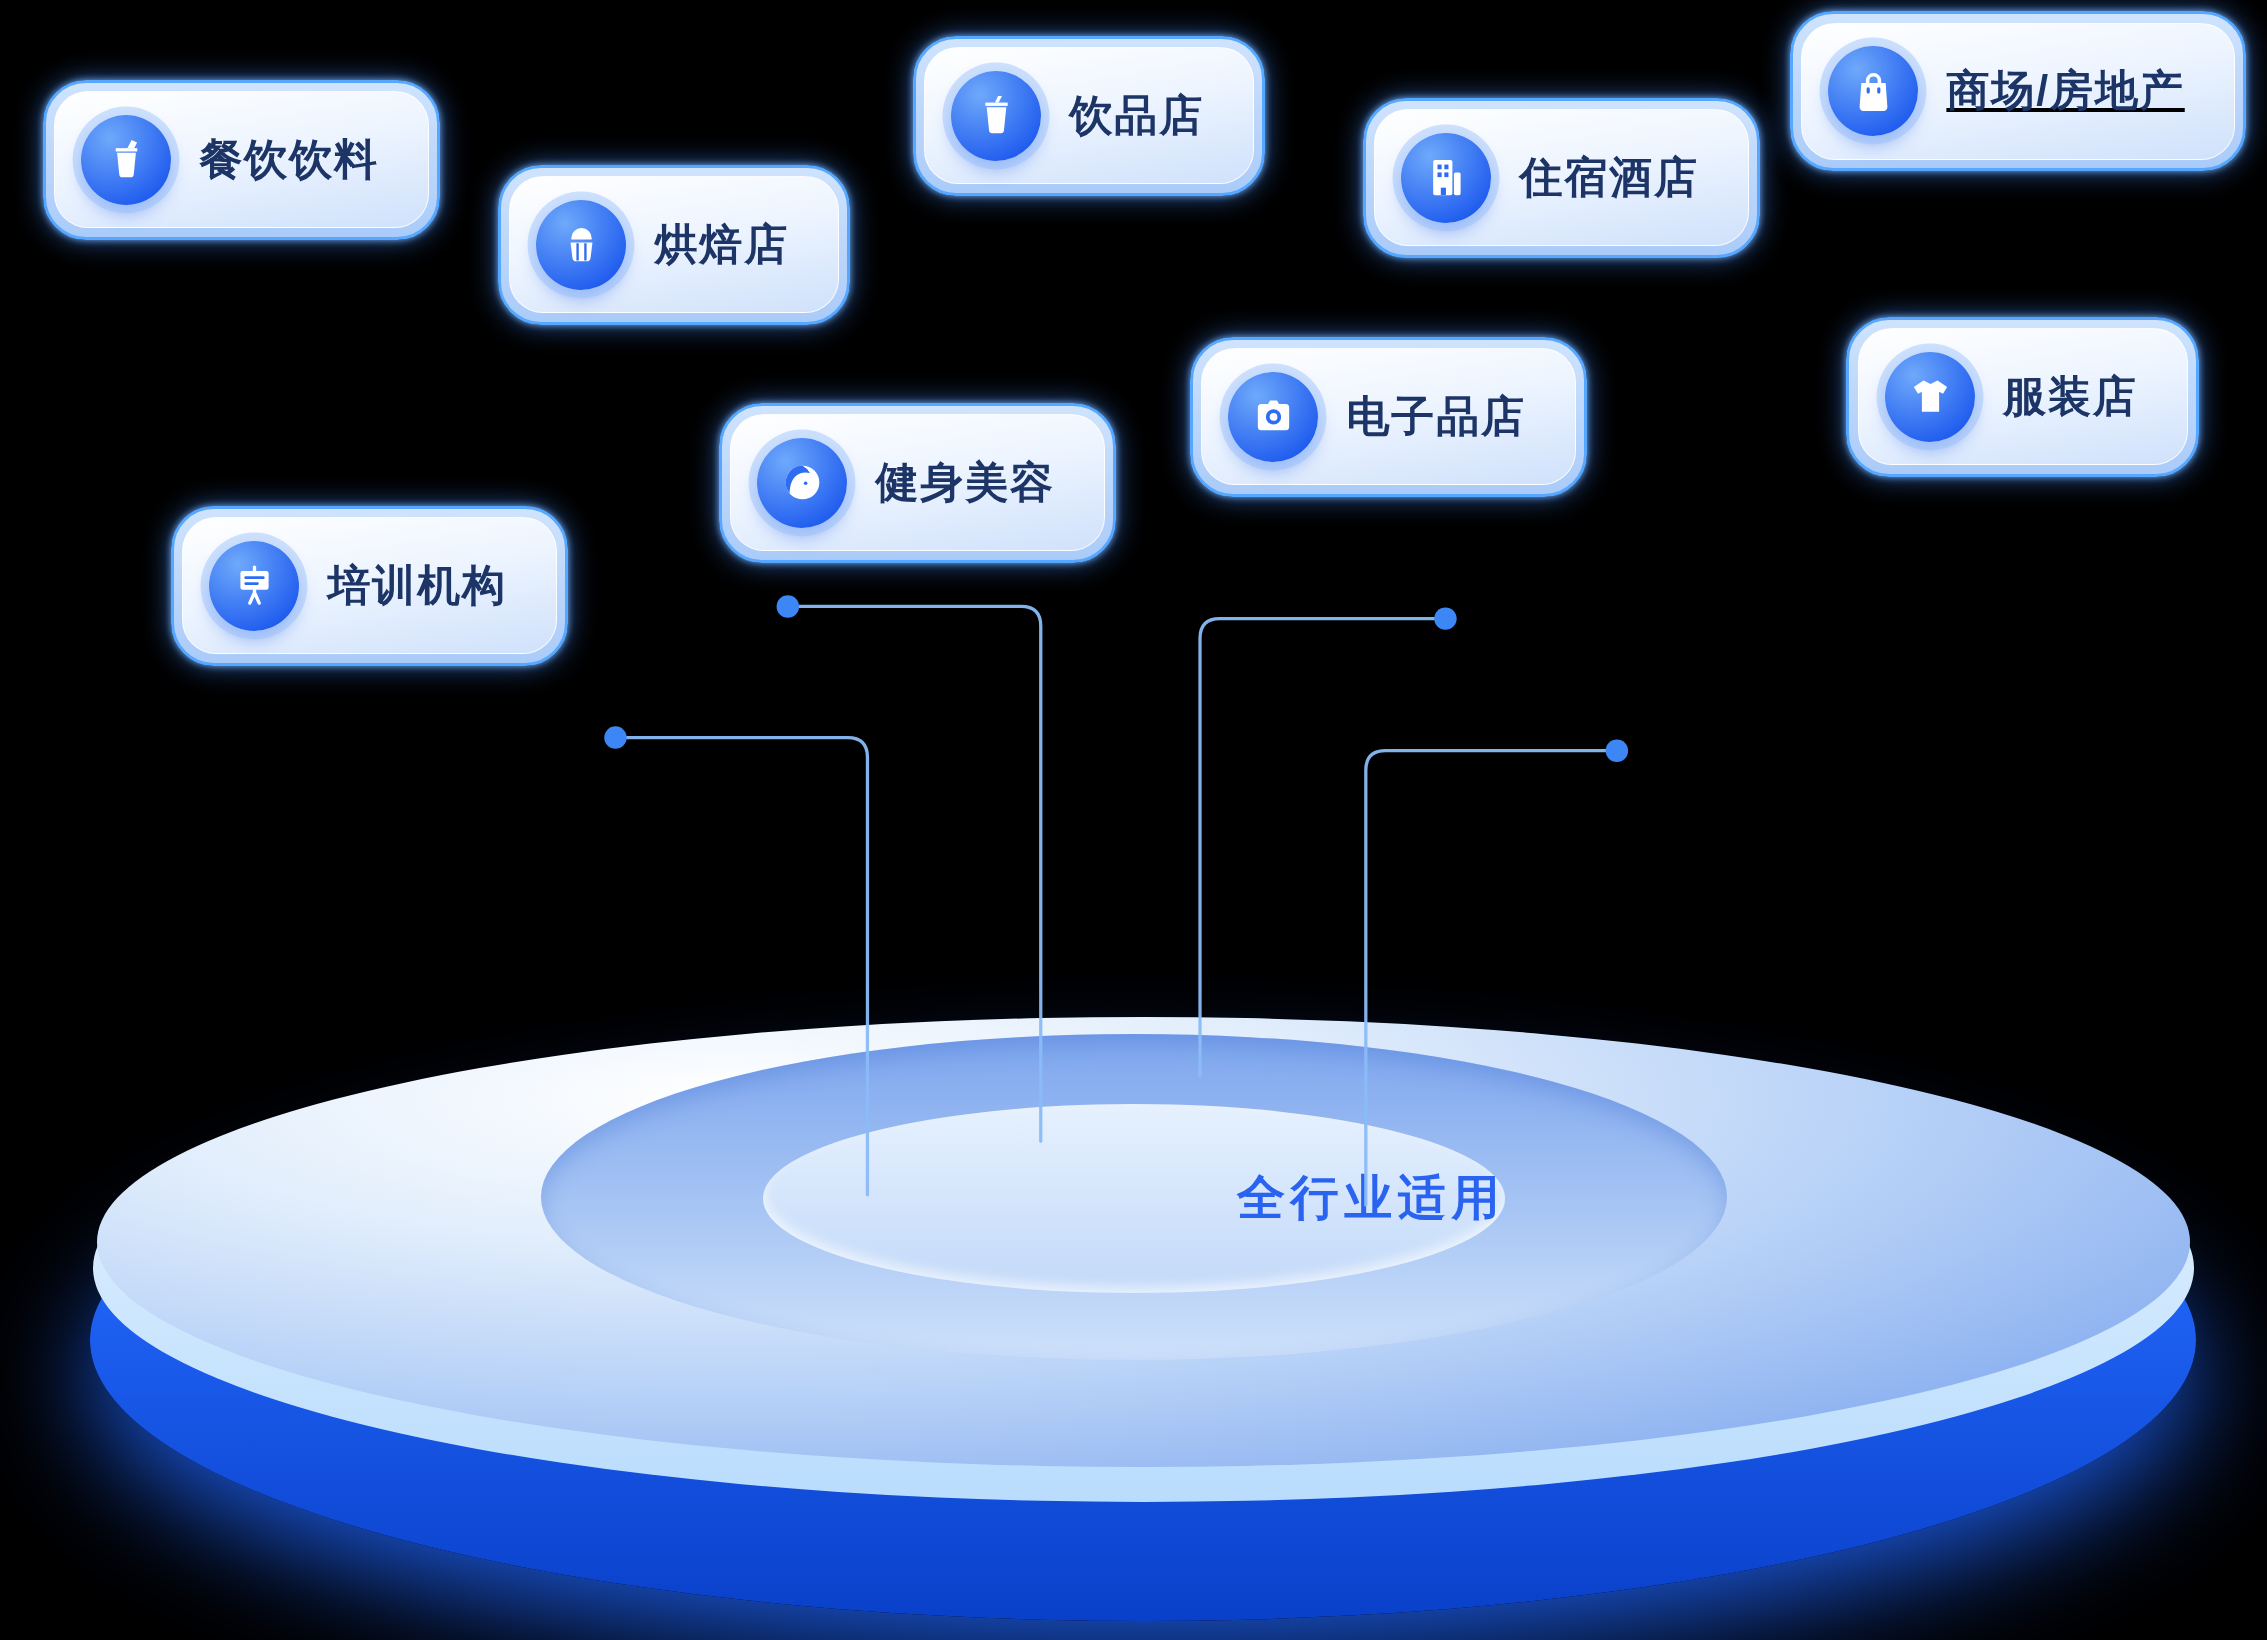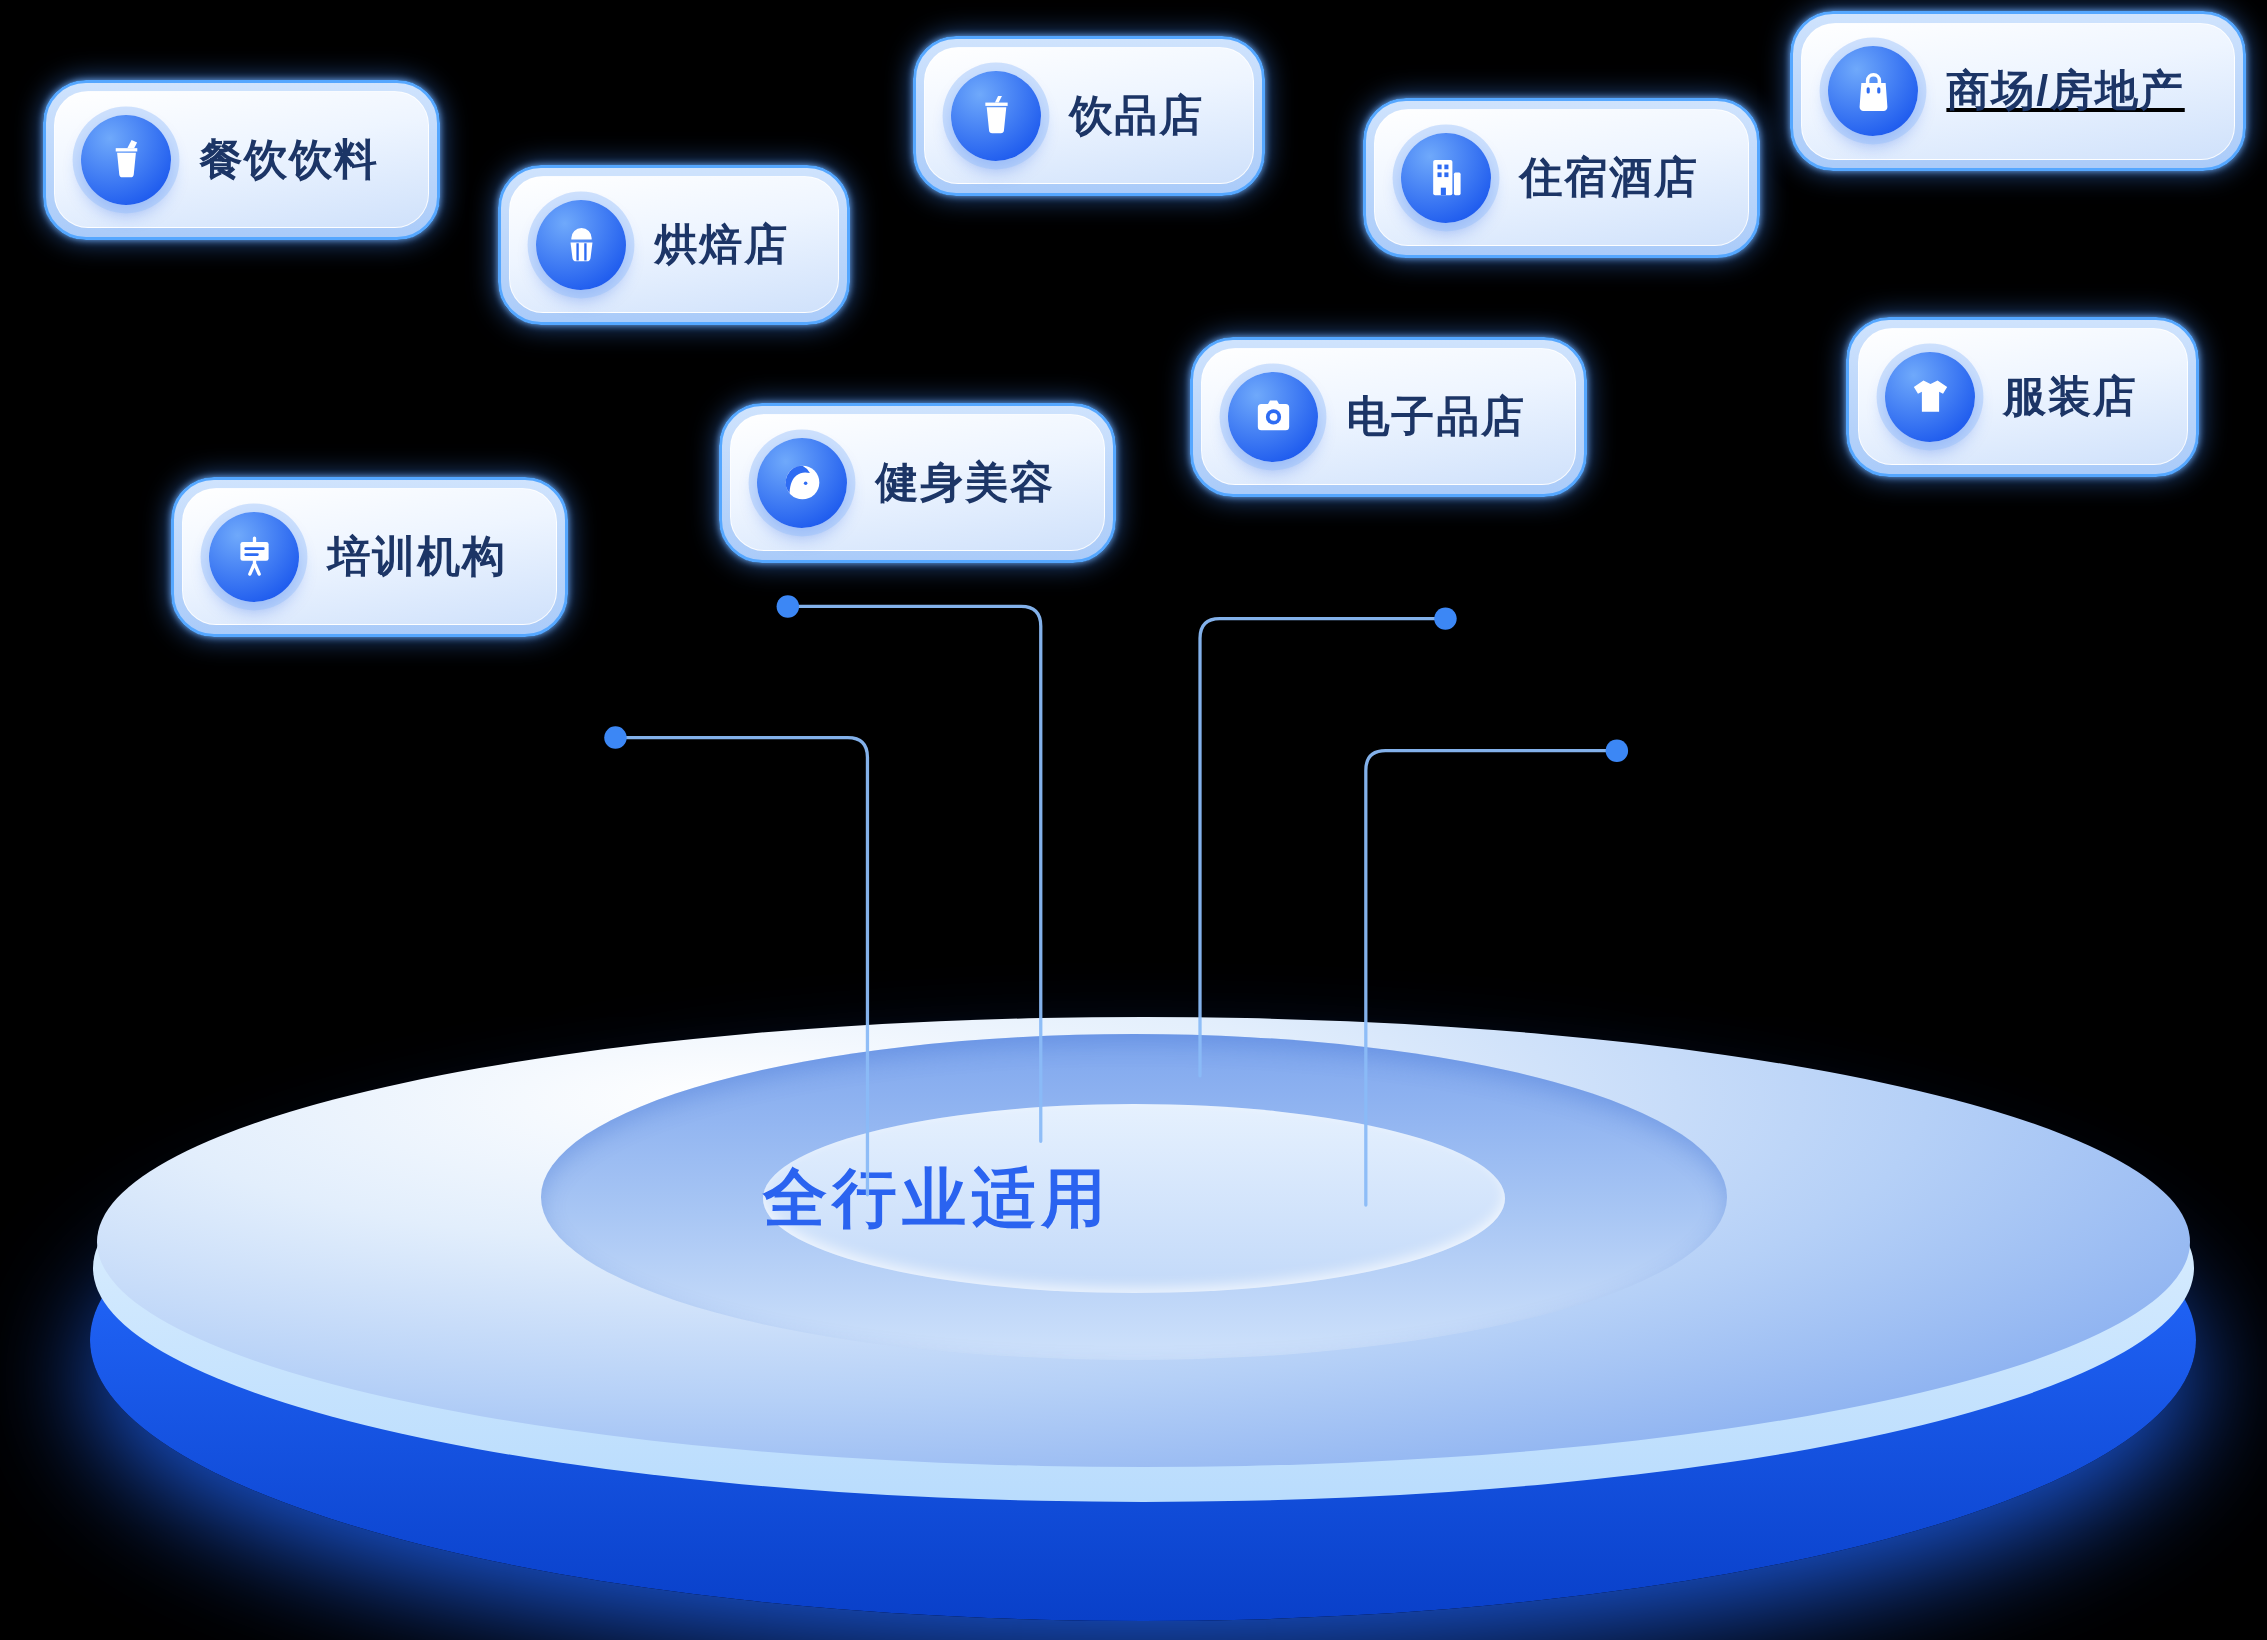--- a/index.html
+++ b/index.html
@@ -34,22 +34,22 @@
     z-index:1;
   }
   .disc-center{
     left:763px;top:1104px;width:742px;height:189px;
     background:linear-gradient(180deg,#e6f1fe 0%,#c2d9f9 100%);
     box-shadow:inset 0 -5.6px 13px rgba(255,255,255,.7);
     z-index:1;
   }
   .disc-label{
     position:absolute;left:763px;top:1151px;width:742px;height:94px;
-    line-height:94px;text-align:left;
-    font-size:64px;font-weight:700;letter-spacing:5.6px;
+    line-height:94px;text-align:right;
+    font-size:48px;font-weight:700;letter-spacing:5.6px;
     color:var(--center-text,#2a63f0);
     z-index:2;
   }
 
   
   .connectors{position:absolute;left:0;top:0;z-index:2;}
   .connectors path{stroke:var(--line-color,#8abaf7);stroke-width:3.5;fill:none;stroke-linecap:round;opacity:.95;}
   .connectors circle{fill:var(--dot-color,#3c87f5);}
 
   
@@ -78,21 +78,21 @@
   }
 
   .c1{left:43px;  top:80px;}
   .c2{left:498px; top:165px;font-family:Liberation Serif, serif;}
   .c3{left:913px; top:36px;}
   .c4{left:1363px;top:98px;}
   .c5{left:1790px;top:11.2px;text-decoration:underline;}
   .c6{left:693px; top:403px;margin-left:26px;}
   .c7{left:1190px;top:337px;}
   .c8{left:1846px;top:317px;padding-left:9px;}
-  .c9{left:171px; top:477px;text-align:right;}
+  .c9{left:171px; top:506px;text-align:right;}
   .c10{left:1574px;top:532px;}
 </style>
 </head>
 <body>
 
 <div class="stage">
 
   <div class="disc-layer disc-side"></div>
   <div class="disc-layer disc-lip"></div>
   <div class="disc-layer disc-top"></div>

